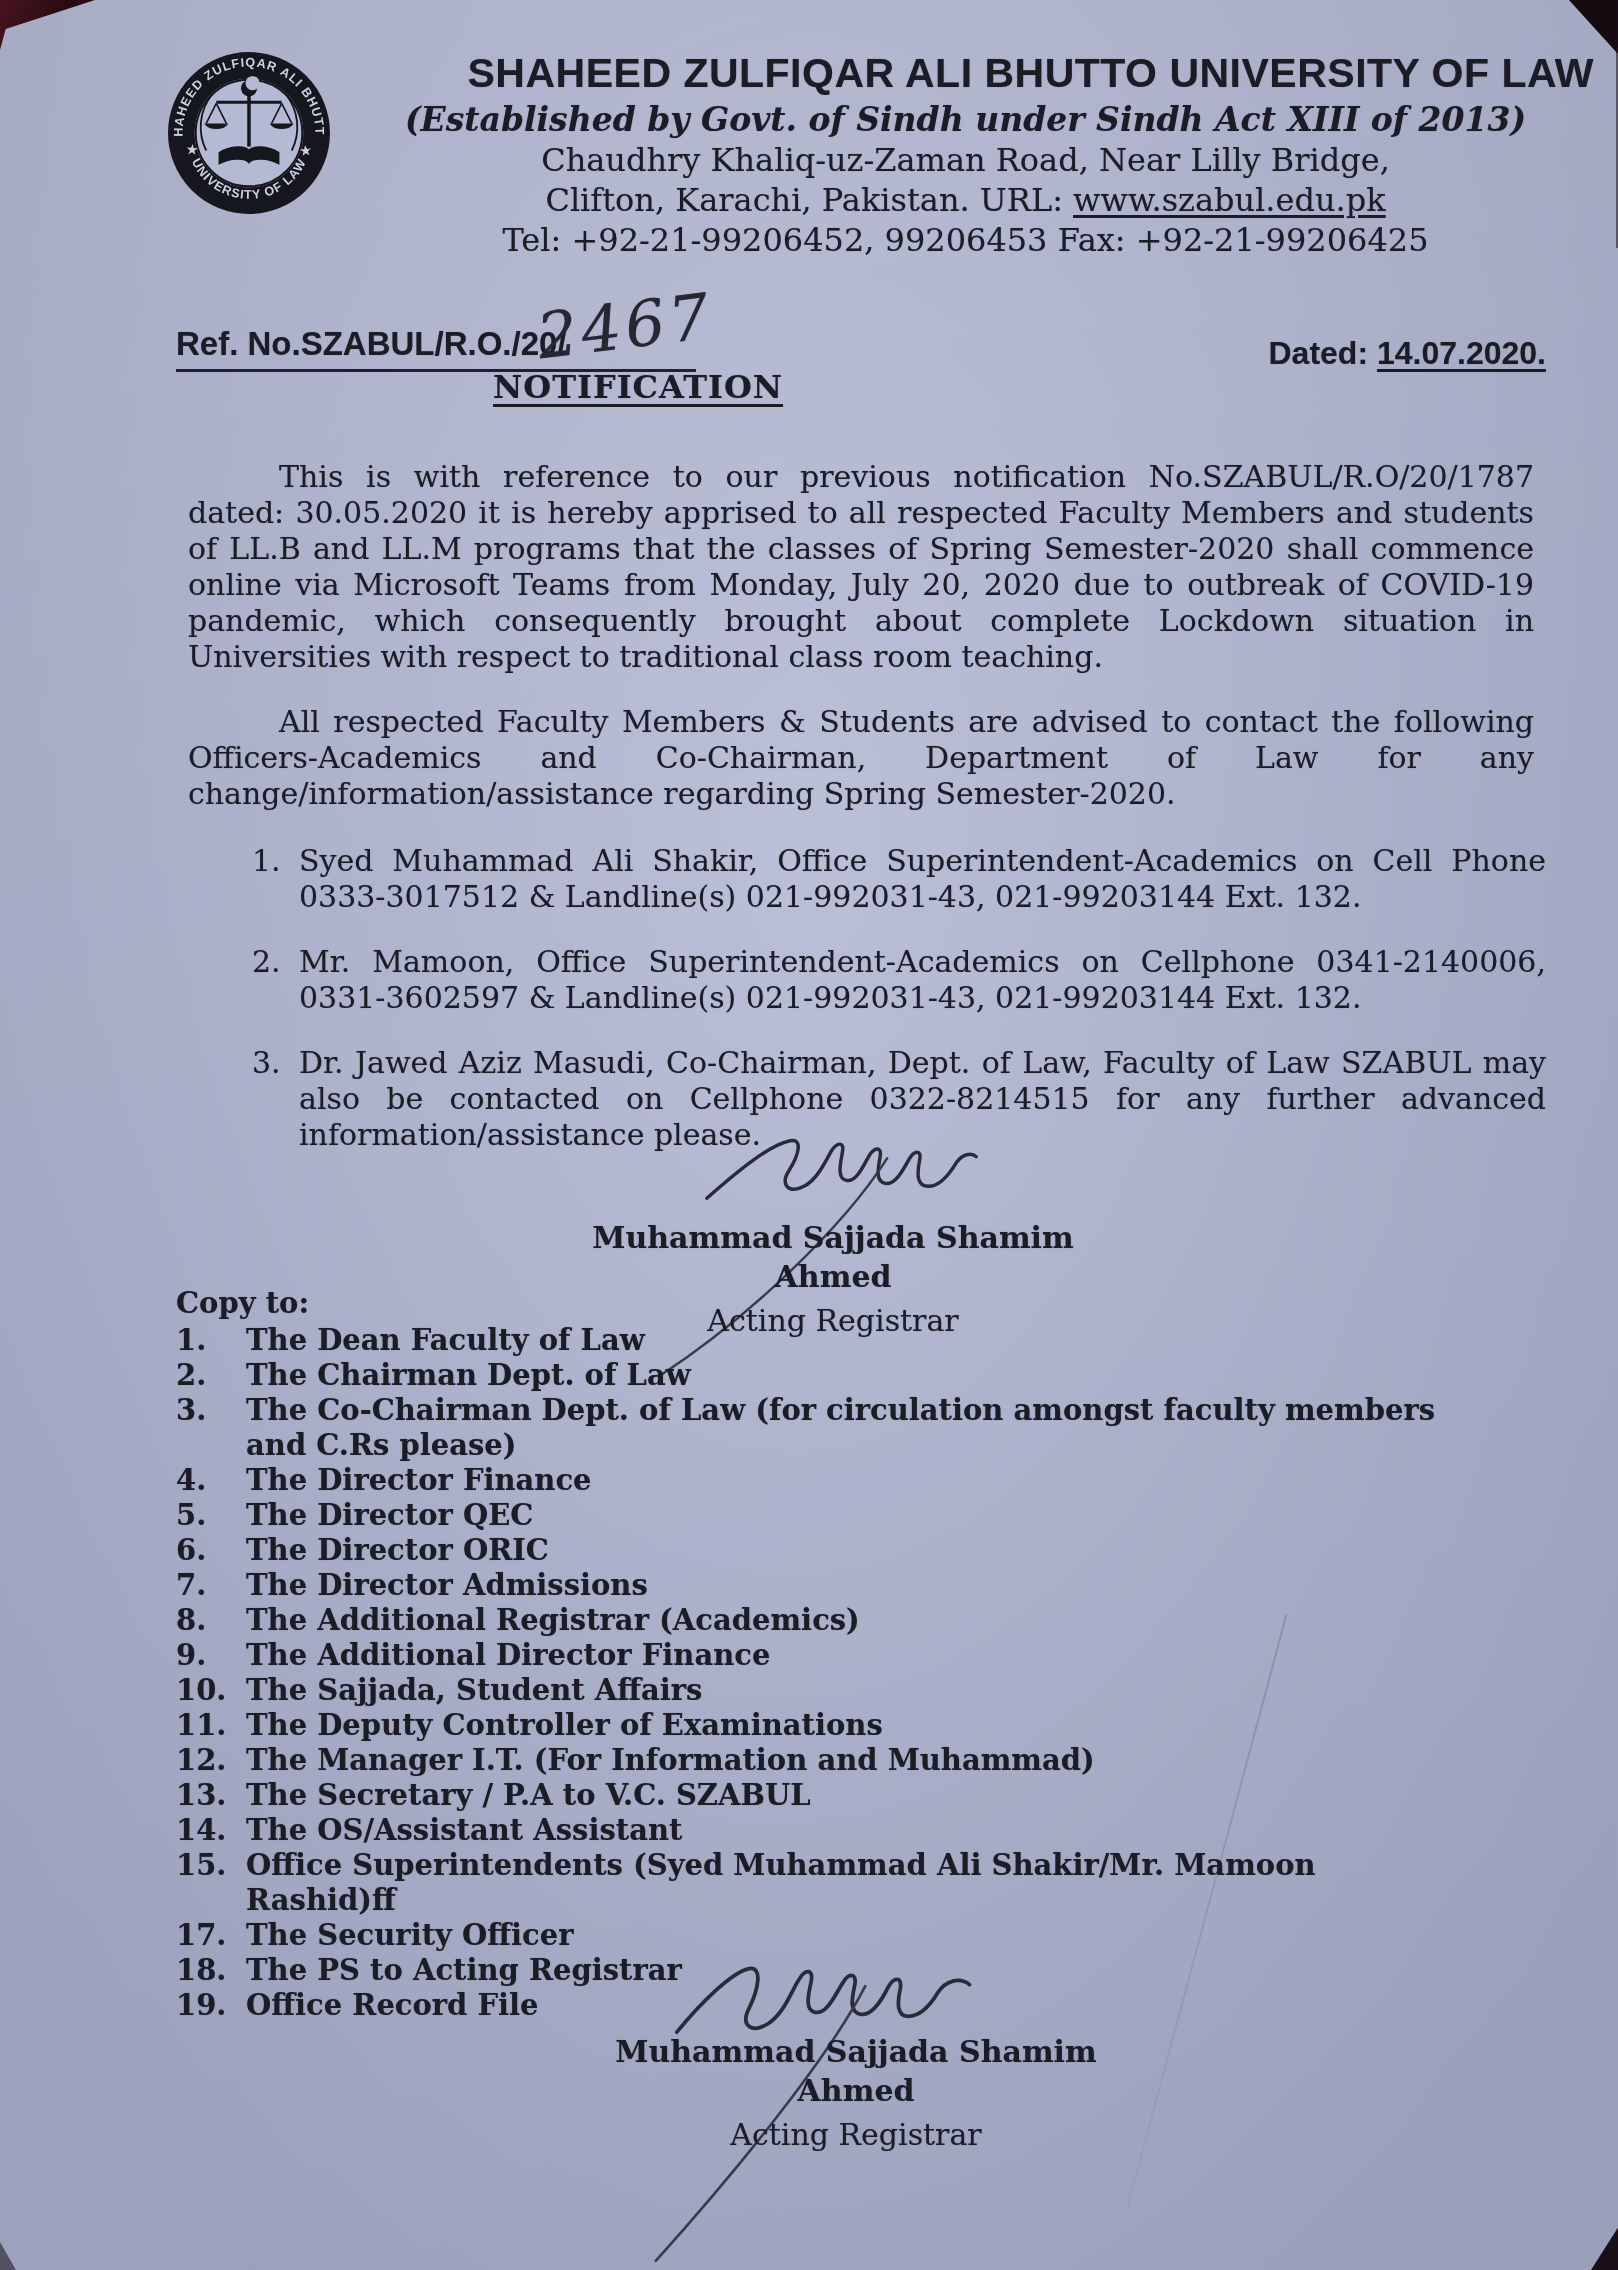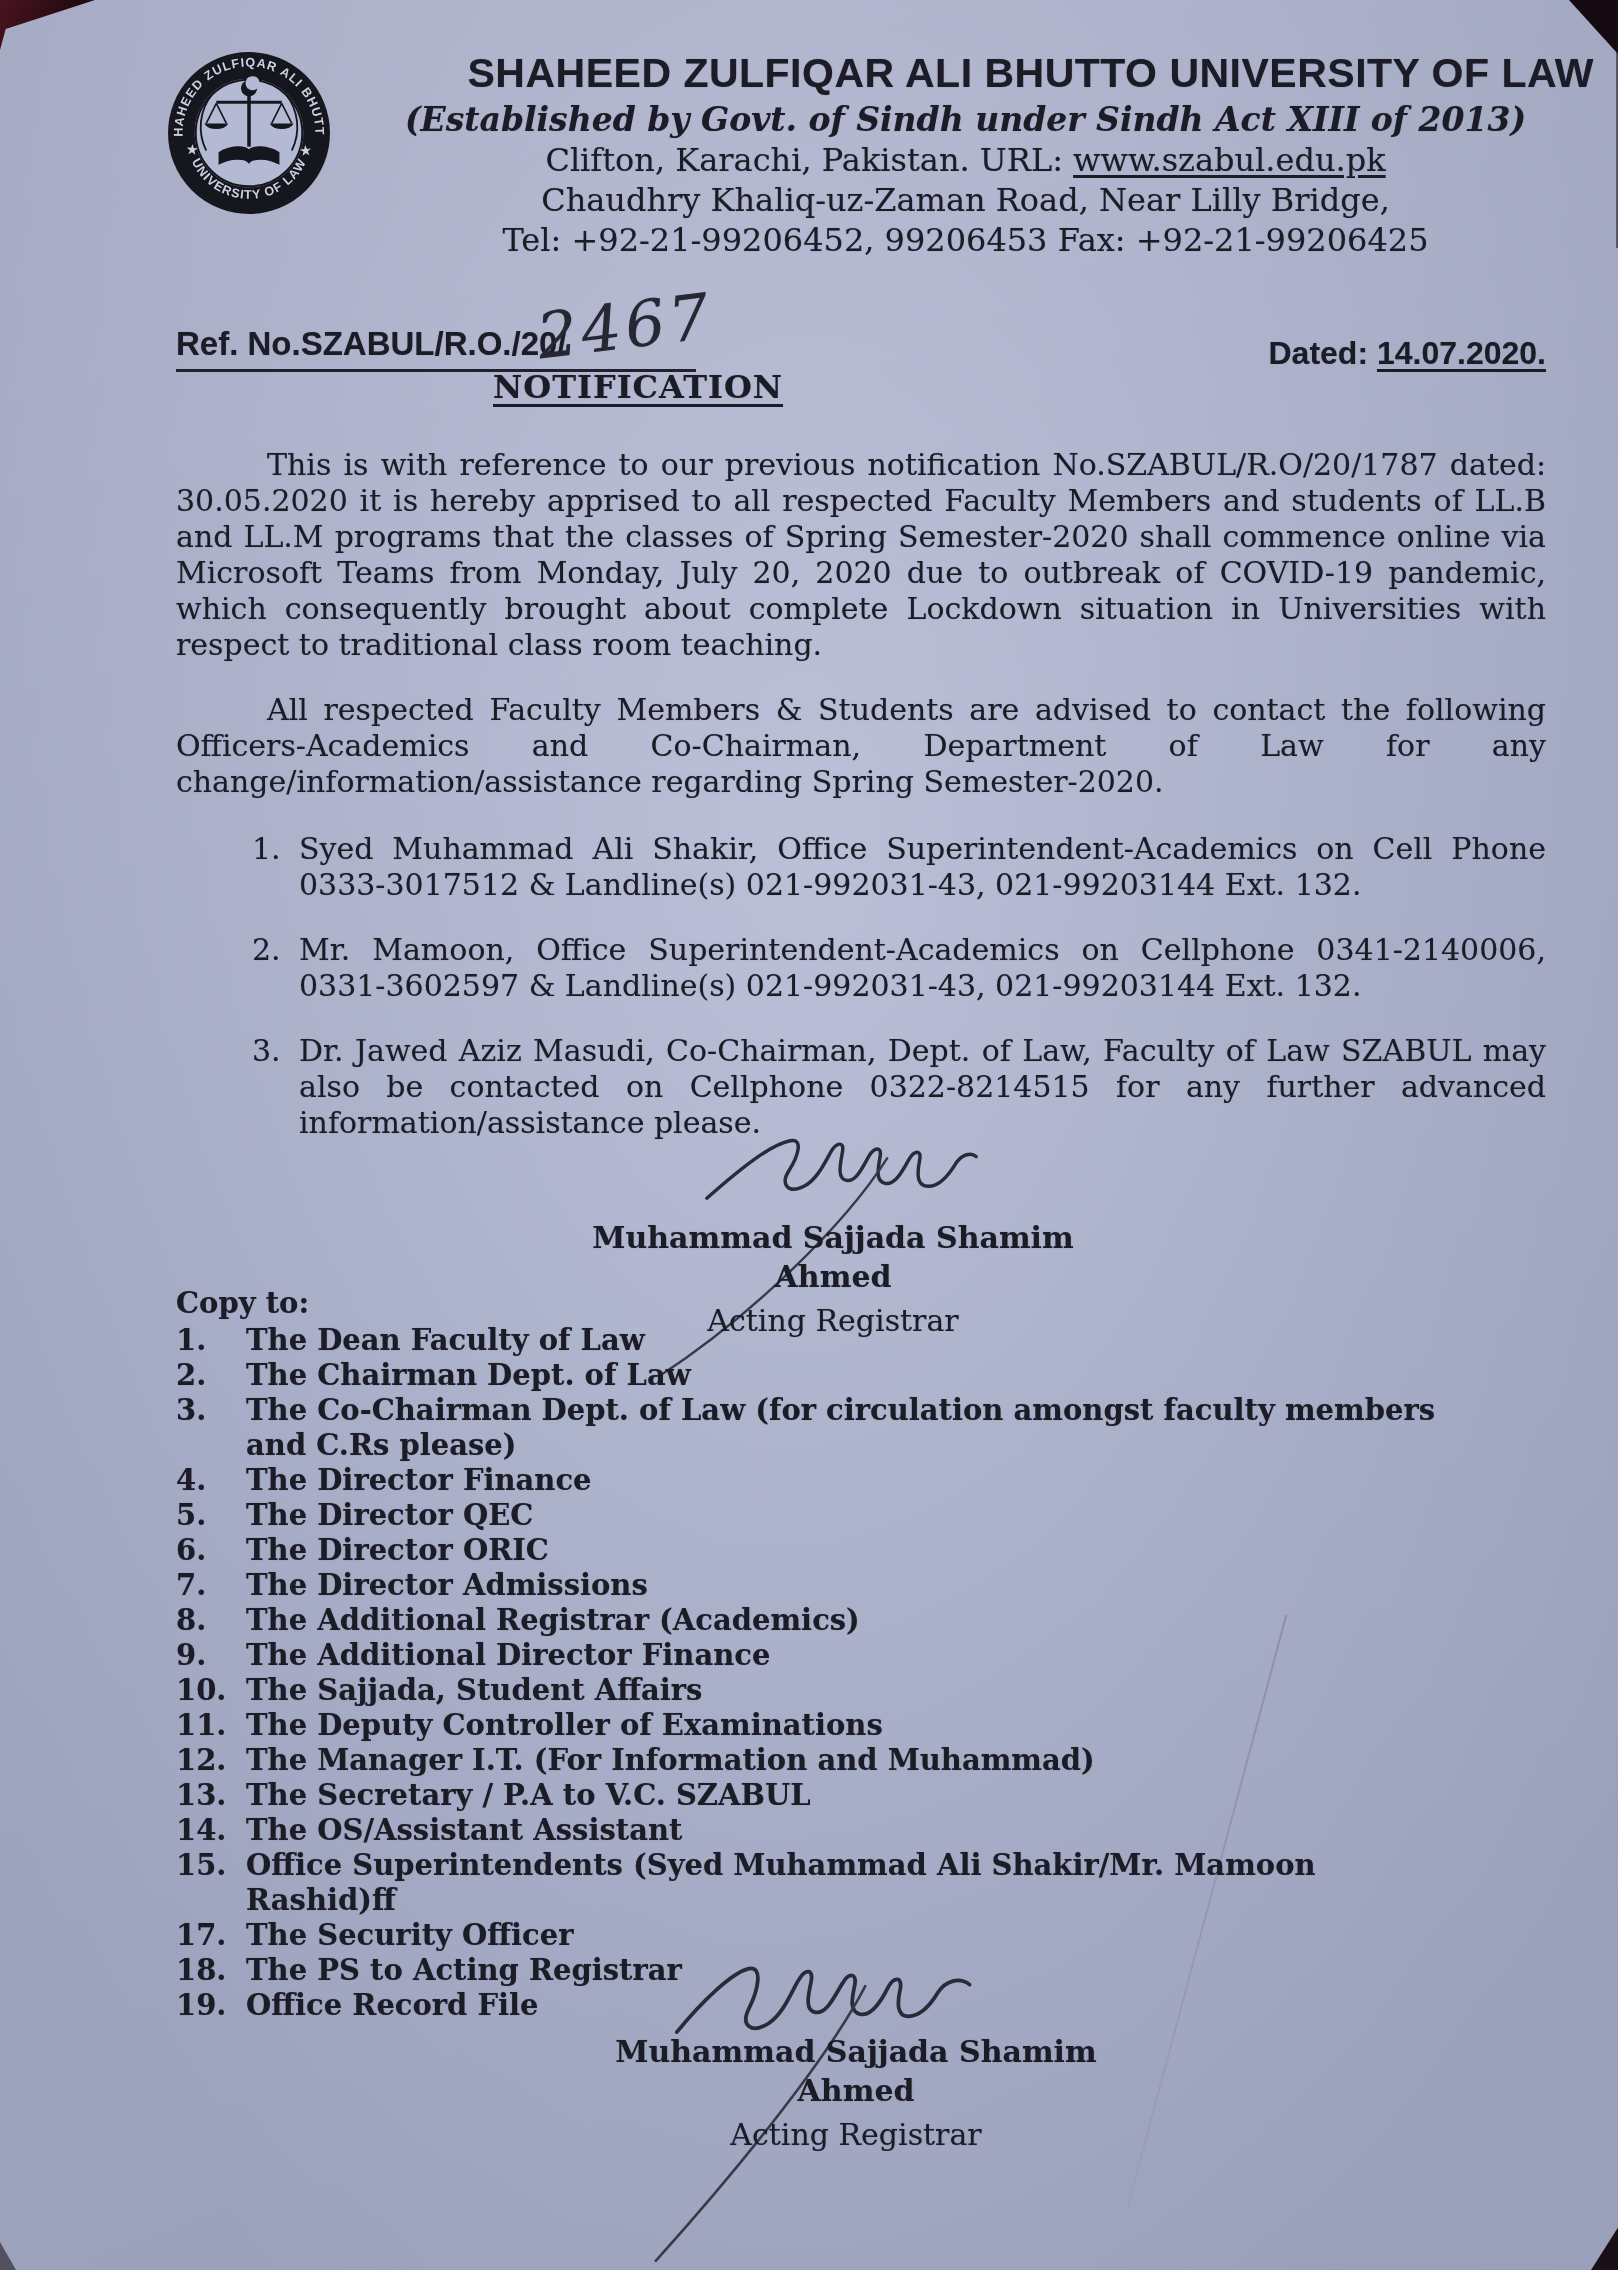--- a/index.html
+++ b/index.html
@@ -52,21 +52,21 @@
     transform:rotate(-7deg);line-height:1;}
   .dated{font-size:32px;white-space:nowrap;}
   .date-val{text-decoration:underline;text-decoration-thickness:3px;text-underline-offset:5px;}
 
   .notif-heading{position:absolute;left:493px;top:368px;
     font-size:32px;font-weight:700;letter-spacing:1px;
     text-decoration:underline;text-decoration-thickness:3px;text-underline-offset:6px;}
 
   
   .body-col{position:absolute;left:176px;top:447px;width:1370px;font-size:30px;line-height:36px;}
-  .body-col p{margin:0;text-align:justify;text-indent:91px;}
+  .body-col p{margin:12px;text-align:justify;text-indent:91px;}
   .body-col p + p{margin-top:29px;}
   .contacts{margin-top:31px;}
   .contact{display:flex;margin:0 0 29px 76px;}
   .contact-num{flex:none;width:47px;}
   .contact-text{flex:1;text-align:justify;}
 
   
   .sig-svg{position:absolute;}
   .sig-block{position:absolute;width:554px;text-align:center;line-height:1.3;}
   .sig-name{font-weight:700;font-size:30px;}
@@ -126,22 +126,22 @@
       <g stroke-width="1.8" fill="none">
         <path d="M40,100 C31,82 33,60 46,44"></path>
         <path d="M125,100 C134,82 132,60 119,44"></path>
       </g>
     </g>
   </svg>
 
   <div class="header-text">
     <div class="uni-name">SHAHEED ZULFIQAR ALI BHUTTO UNIVERSITY OF LAW</div>
     <div class="established">(Established by Govt. of Sindh under Sindh Act XIII of 2013)</div>
+    <div class="addr">Chaudhry Khaliq-uz-Zaman Road, Near Lilly Bridge,</div>
     <div class="addr"><span>Clifton, Karachi, Pakistan. URL: </span><span class="url">www.szabul.edu.pk</span></div>
-    <div class="addr">Chaudhry Khaliq-uz-Zaman Road, Near Lilly Bridge,</div>
     <div class="addr">Tel: +92-21-99206452, 99206453 Fax: +92-21-99206425</div>
   </div>
 
   <div class="ref-row">
     <span class="ref-left">
       <span>Ref. No.SZABUL/R.O./20/</span>
       <span class="ref-number">2467</span>
     </span>
     <span class="dated">
       <span>Dated: </span><span class="date-val">14.07.2020.</span>

